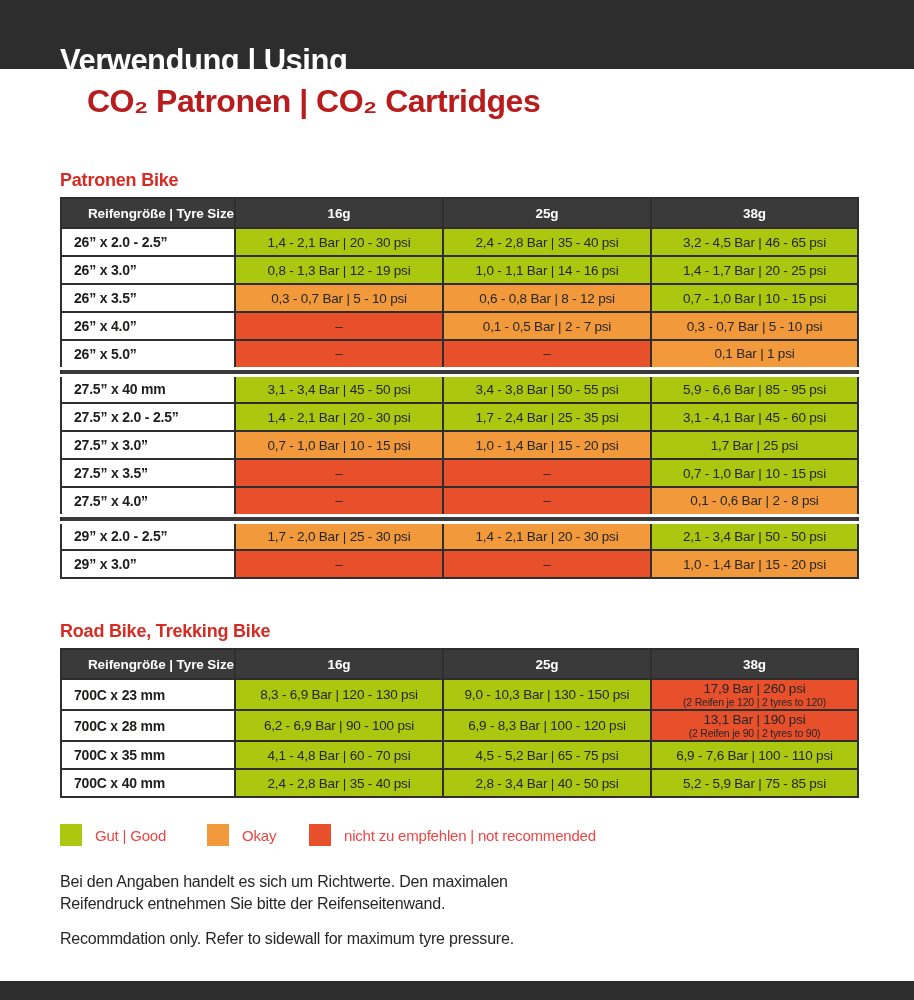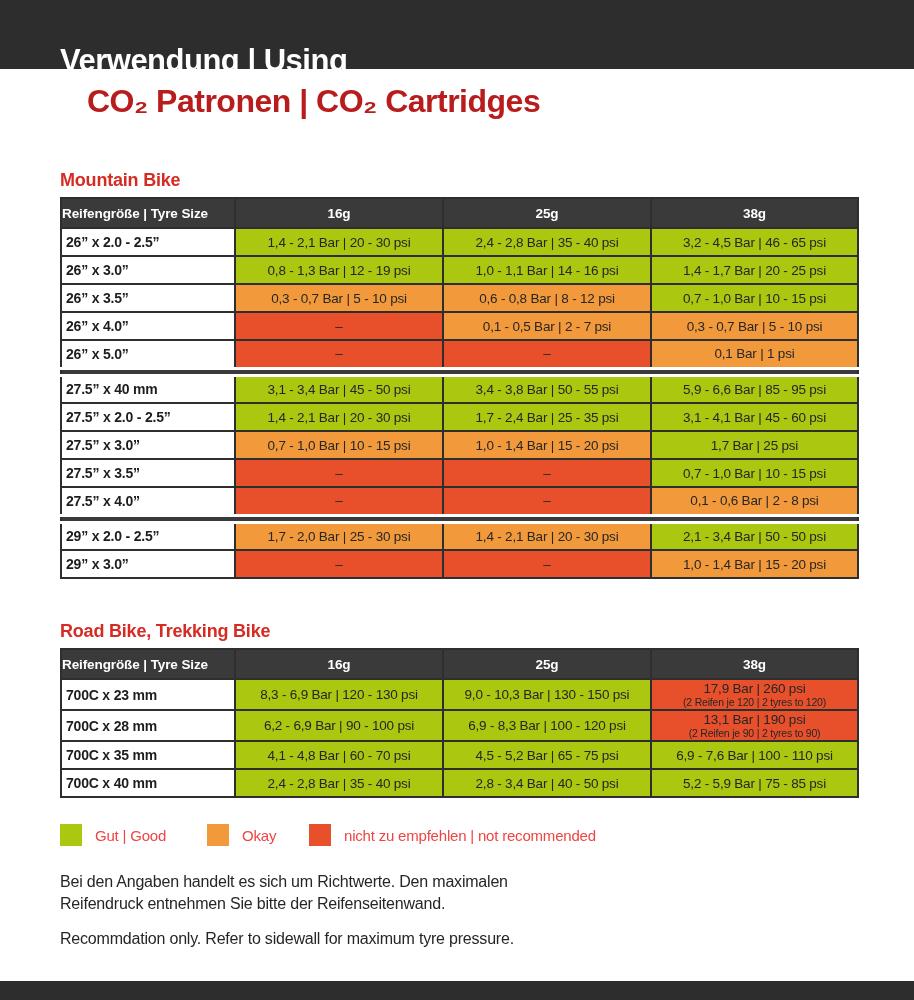--- a/index.html
+++ b/index.html
@@ -67,27 +67,27 @@
   }
   .pressure-table th {
     background: var(--header_bg, #3a3a3a);
     color: #ffffff;
     font-size: 13.5px;
     font-weight: bold;
     height: 30px;
     text-align: center;
     letter-spacing: -0.1px;
   }
-  .pressure-table th.col-label { text-align: left; }
+  .pressure-table th.col-label { text-align: right; }
   .pressure-table td.label-cell {
     background: #ffffff;
     color: #1d1d1b;
     font-size: 14px;
     font-weight: bold;
-    padding-left: 4px;
+    padding-left: 12px;
     height: 28px;
     letter-spacing: -0.2px;
     white-space: nowrap;
   }
   .pressure-table td.val-cell {
     text-align: center;
     vertical-align: middle;
     color: #262626;
     height: 28px;
     padding: 1px 2px;
@@ -149,21 +149,21 @@
 <div class="page">
 
   <div class="top-band">
     <div class="banner-title">Verwendung | Using</div>
   </div>
 
   <div class="subtitle">CO₂ Patronen | CO₂ Cartridges</div>
 
   <div class="content">
 
-    <div class="section-heading h-mountain">Mountain Bike</div>
+    <div class="section-heading h-mountain">Patronen Bike</div>
     <table class="pressure-table">
       <colgroup>
         <col style="width:174px">
           <col style="width:208px">
           <col style="width:208px">
           <col style="width:207px">
       </colgroup>
     <thead>
           <tr>
             <th class="col-label">Reifengröße | Tyre Size</th>

